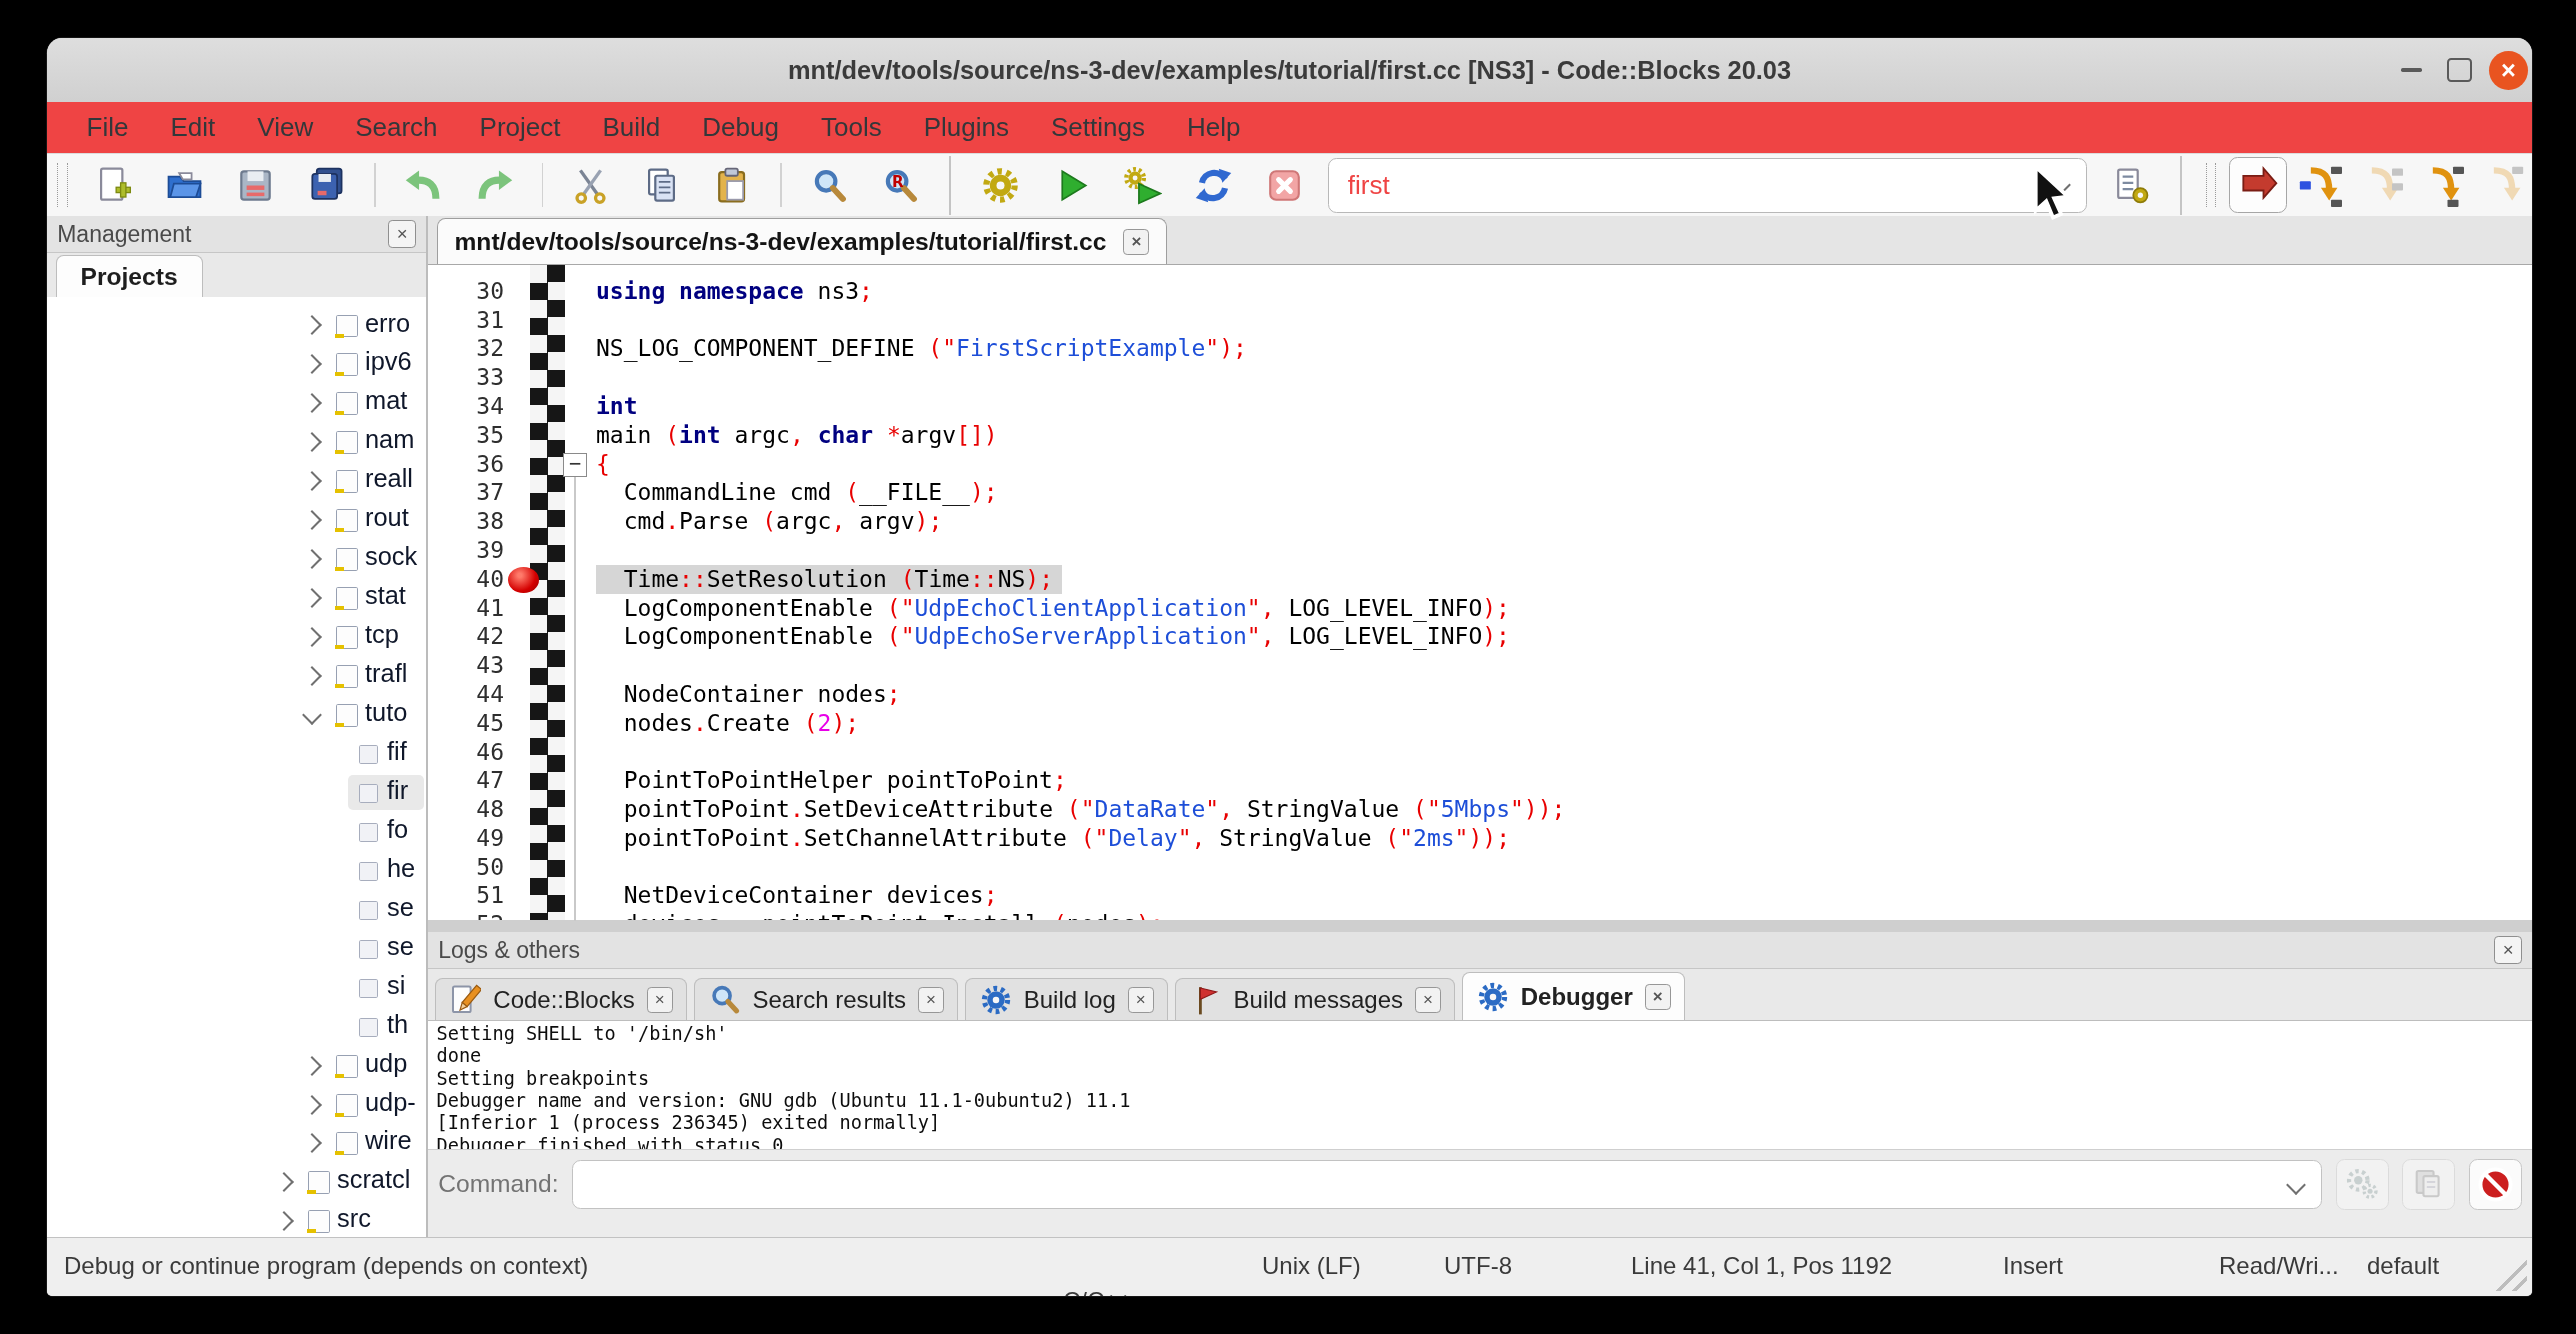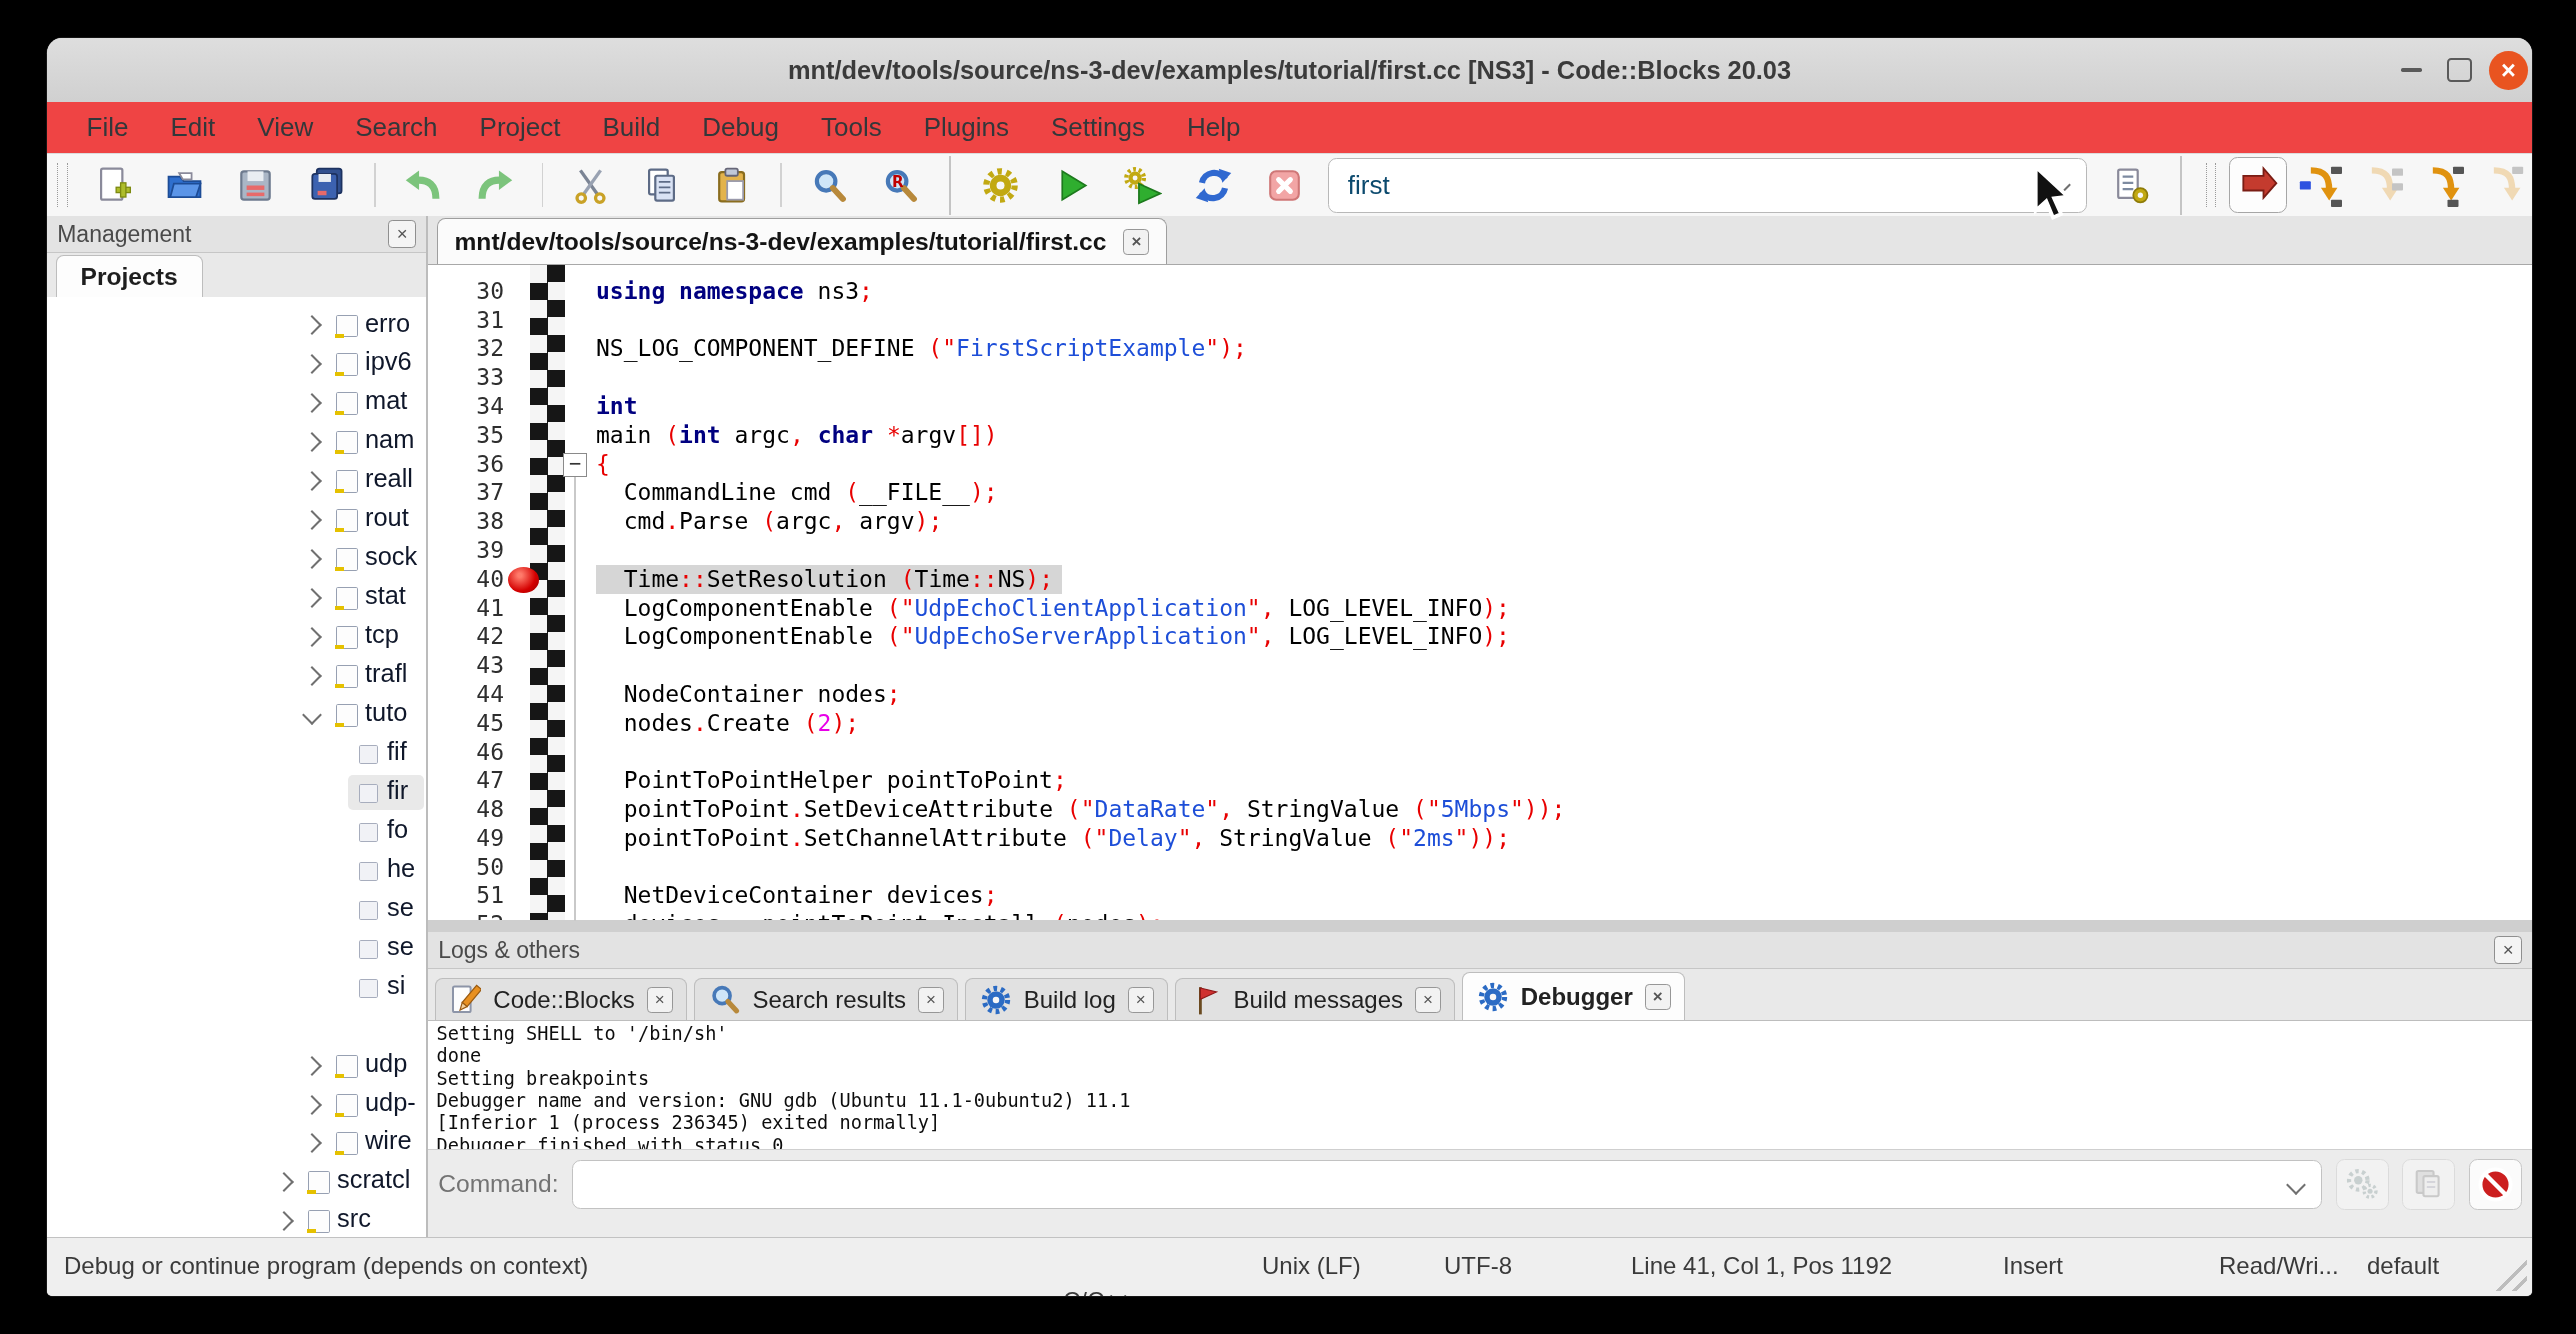--- a/index.html
+++ b/index.html
@@ -23,21 +23,21 @@
            border-bottom:0.8px solid #dcdcdc;display:flex;align-items:center;padding-left:18.6px;}
   .menu-item{font-size:26px;color:#33373a;padding:0 21px;cursor:default;}
   
   .toolbar{position:absolute;top:116px;left:0;right:0;height:62px;background:#f7f7f7;
            border-bottom:0.8px solid #c9c9c9;display:flex;align-items:center;}
   .tb-grip{width:8.5px;height:44px;margin:0 10.2px;border-left:1.7px dotted #9a9a9a;border-right:1.7px dotted #9a9a9a;flex:none;}
   .tb-icon{width:44px;height:44px;margin:0 13.5px;flex:none;display:flex;align-items:center;justify-content:center;}
   .tb-sep{width:1.7px;height:44px;background:#d2d2d2;margin:0 12px;flex:none;}
   .tb-sep-tall{width:1.7px;height:59px;background:#c4c4c4;margin:0 13.5px;flex:none;}
   .tb-combo{width:720px;height:53px;background:#fff;border:1.7px solid #b8b8b8;border-radius:8.5px;
-            display:flex;align-items:center;padding:0 18.6px;font-size:26px;color:#0c4a6e;margin:0 8.5px;flex:none;position:relative;}
+            display:flex;align-items:center;padding:0 18.6px;font-size:26px;color:#ef4444;margin:0 8.5px;flex:none;position:relative;}
   .combo-text{flex:1;}
   .chev{display:inline-block;width:12px;height:12px;border-right:2.5px solid #707070;border-bottom:2.5px solid #707070;}
   .chev.down{transform:rotate(45deg);}
   .chev.right{transform:rotate(-45deg);}
   .dbg-btn{width:56px;height:54px;margin:0 2.5px;border-radius:8.5px;display:flex;align-items:center;justify-content:center;flex:none;}
   .dbg-btn.pressed{background:#fdfdfd;border:1.7px solid #a6a6a6;}
   .faded{opacity:.42;}
   .mouse-cursor{position:absolute;left:1982px;top:127px;z-index:60;pointer-events:none;}
   
   .mgmt{position:absolute;left:0;top:178px;width:379px;bottom:58px;background:#ececec;border-right:2.5px solid #bcbcbc;}
@@ -418,20 +418,24 @@
           <span class="tree-label" style="left: 340px;">se</span>
         </div>
         <div class="tree-row" style="top: 632px;">
           <span class="ico-file" style="left: 312px;"></span>
           <span class="tree-label" style="left: 340px;">se</span>
         </div>
         <div class="tree-row" style="top: 671px;">
           <span class="ico-file" style="left: 312px;"></span>
           <span class="tree-label" style="left: 340px;">si</span>
         </div>
+        <div class="tree-row" style="top: 710px;">
+          <span class="ico-file" style="left: 312px;"></span>
+          <span class="tree-label" style="left: 340px;">th</span>
+        </div>
         <div class="tree-row" style="top: 749px;">
           <span class="chev tree-chev right" style="left: 258px;"></span>
           <span class="ico-folder" style="left: 289px;"></span>
           <span class="tree-label" style="left: 318px;">udp</span>
         </div>
         <div class="tree-row" style="top: 788px;">
           <span class="chev tree-chev right" style="left: 258px;"></span>
           <span class="ico-folder" style="left: 289px;"></span>
           <span class="tree-label" style="left: 318px;">udp-</span>
         </div>

